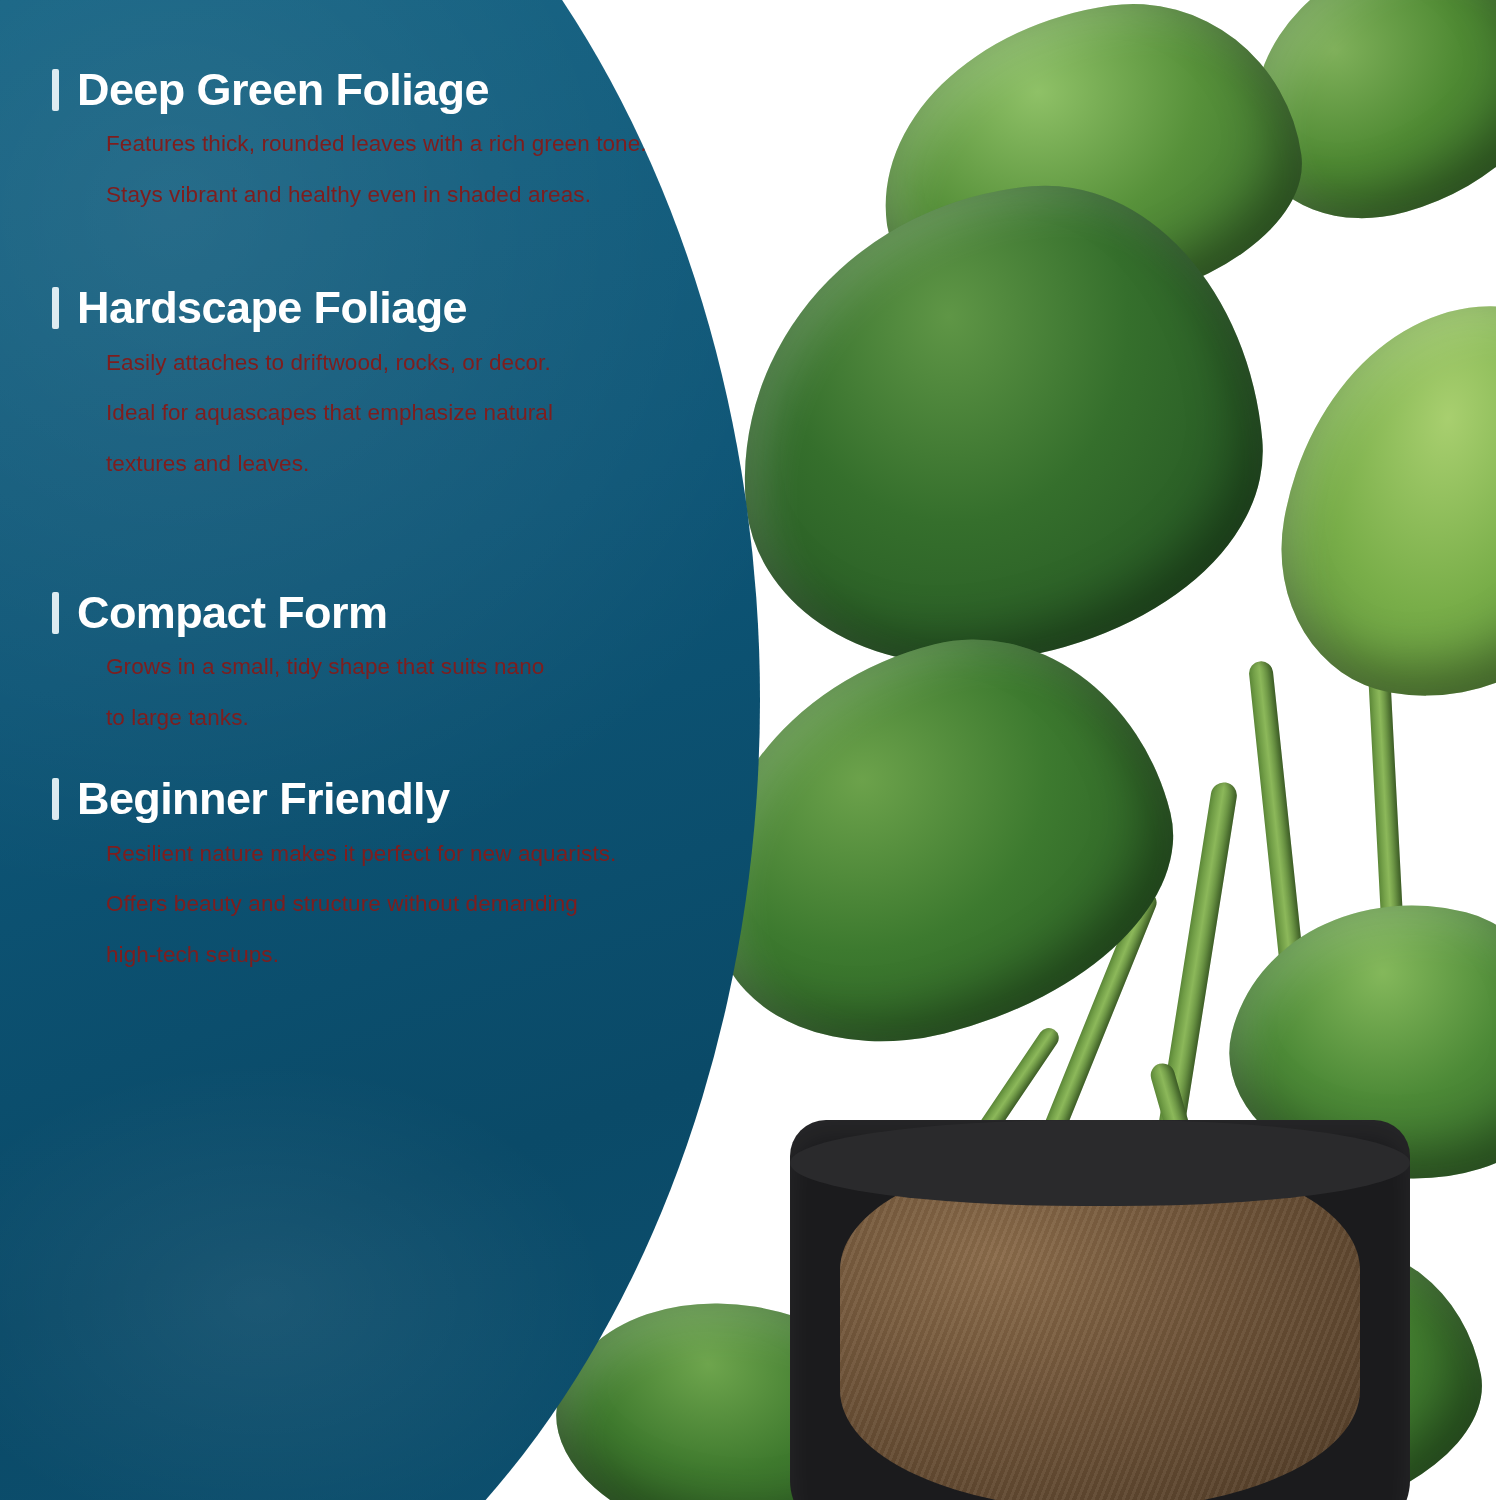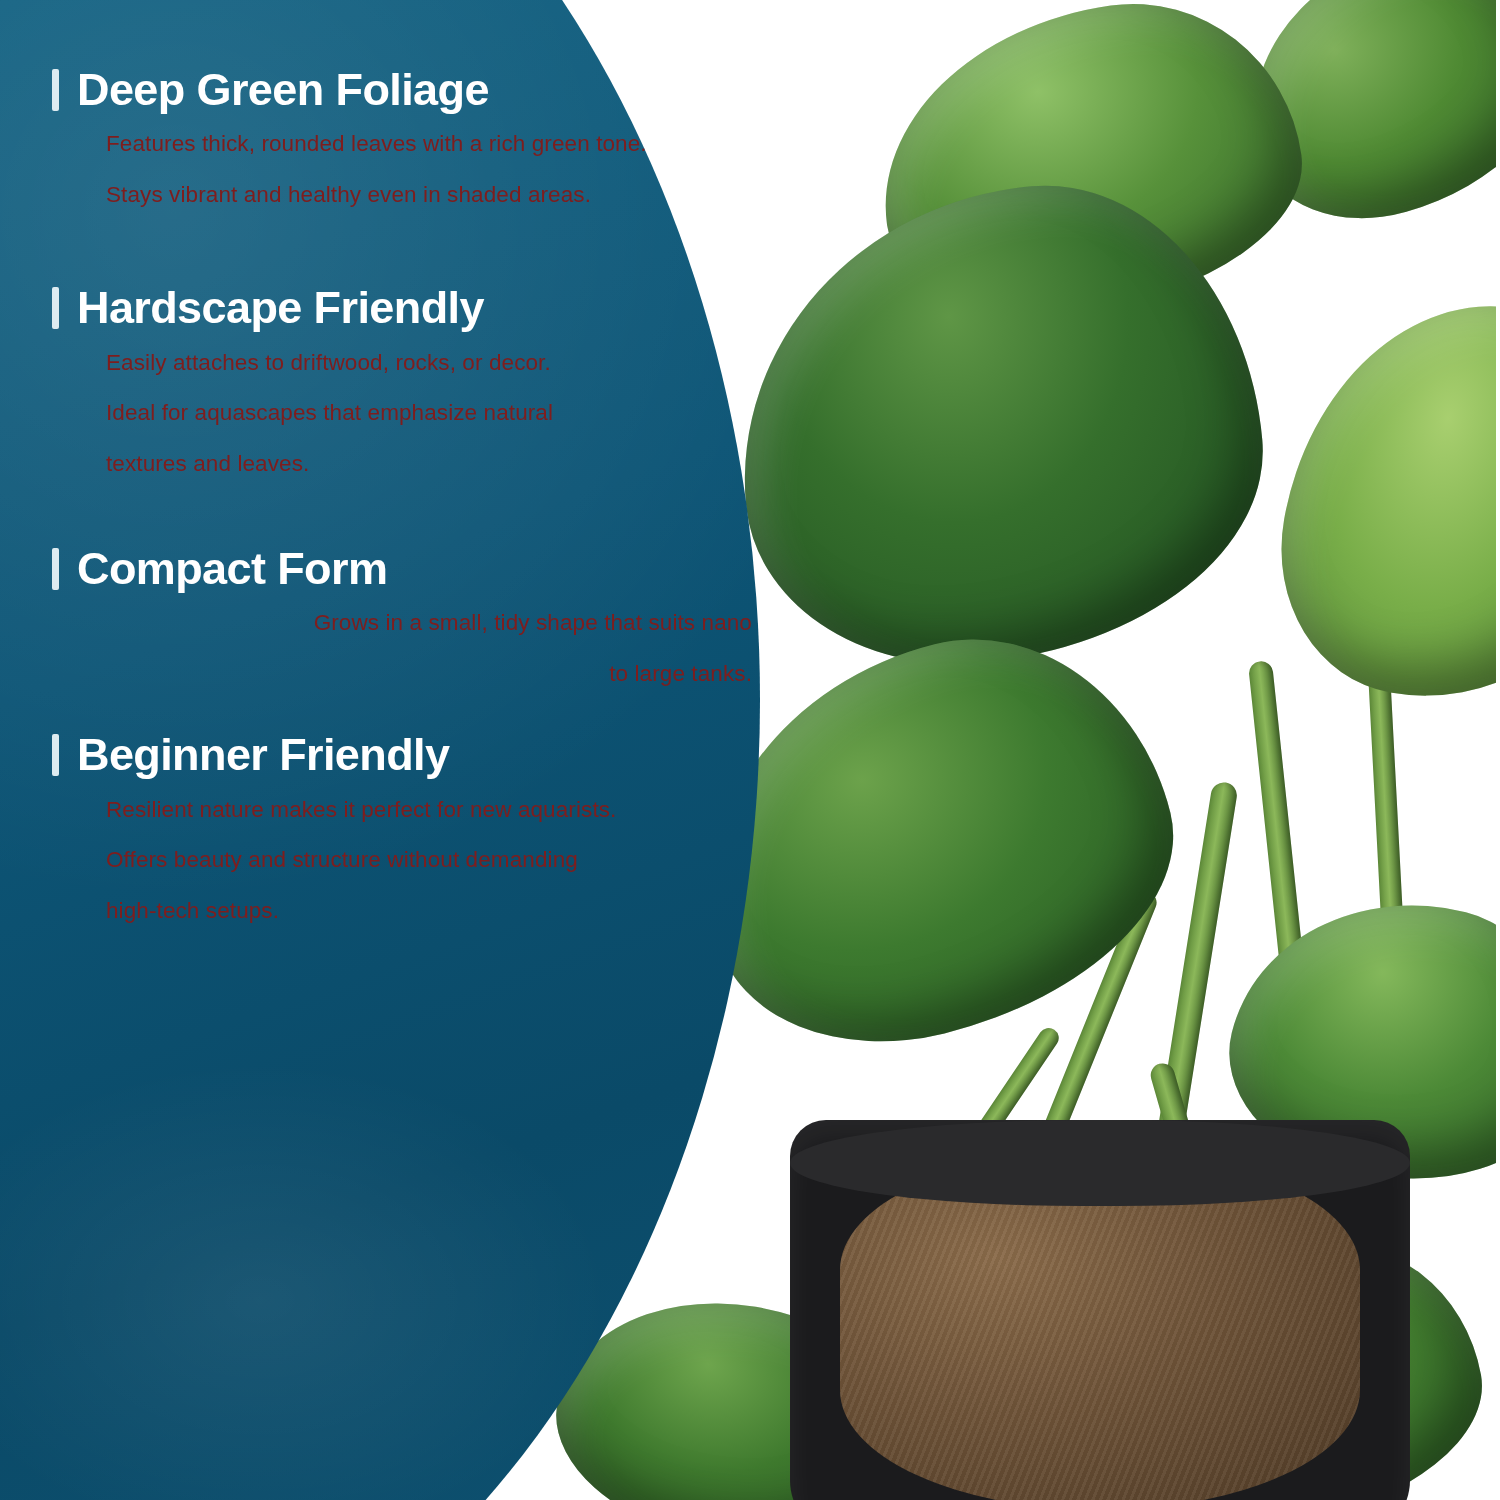--- a/index.html
+++ b/index.html
@@ -151,21 +151,21 @@
     line-height: 1.0;
     margin-bottom: 28px;
     letter-spacing: 0.1px;
     font-weight: 400;
   }
   .feature-line:last-child { margin-bottom: 0; }
 
   
   .feature.f1 { margin-top: 12px; }
   .feature.f2 { margin-top: 78px; }
-  .feature.f3 { margin-top: 70px; text-align: right; }
+  .feature.f3 { margin-top: 114px; }
   .feature.f4 { }
 </style>
 </head>
 <body>
 
 <div class="poster">
 
   <div class="photo-layer">
 
     <div class="stem" style="left:1180px; top:780px; width:26px; height:420px; transform:rotate(9deg);"></div>
@@ -217,21 +217,21 @@
       </div>
       <div class="feature-lines">
         <div class="feature-line">Features thick, rounded leaves with a rich green tone.</div>
         <div class="feature-line">Stays vibrant and healthy even in shaded areas.</div>
       </div>
     </div>
 
     <div class="feature f2">
       <div class="feature-heading">
         <span class="accent-bar"></span>
-        <span class="feature-title">Hardscape Friendly</span>
+        <span class="feature-title">Hardscape Foliage</span>
       </div>
       <div class="feature-lines">
         <div class="feature-line">Easily attaches to driftwood, rocks, or decor.</div>
         <div class="feature-line">Ideal for aquascapes that emphasize natural</div>
         <div class="feature-line">textures and leaves.</div>
       </div>
     </div>
 
     <div class="feature f3">
       <div class="feature-heading">

